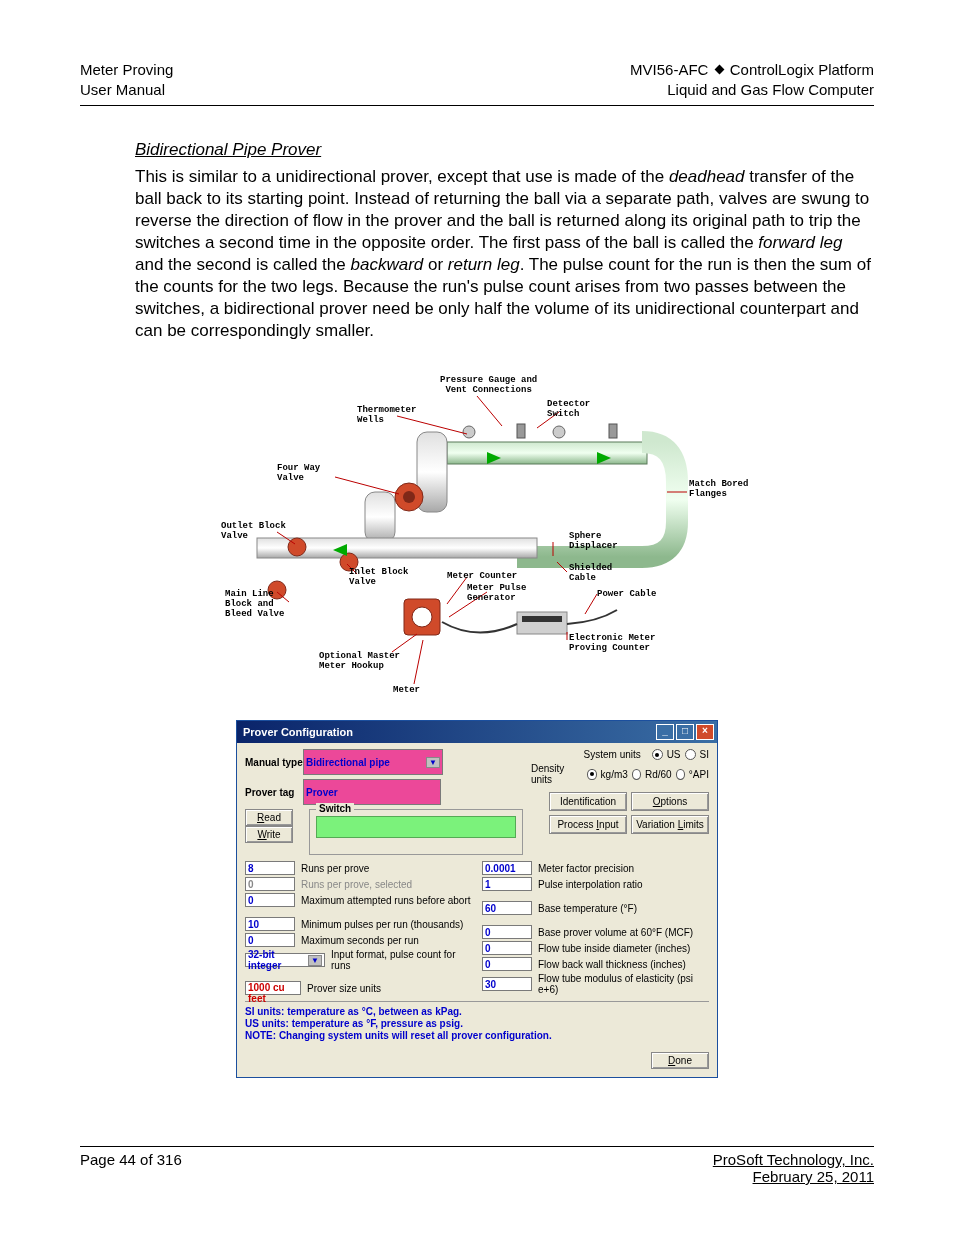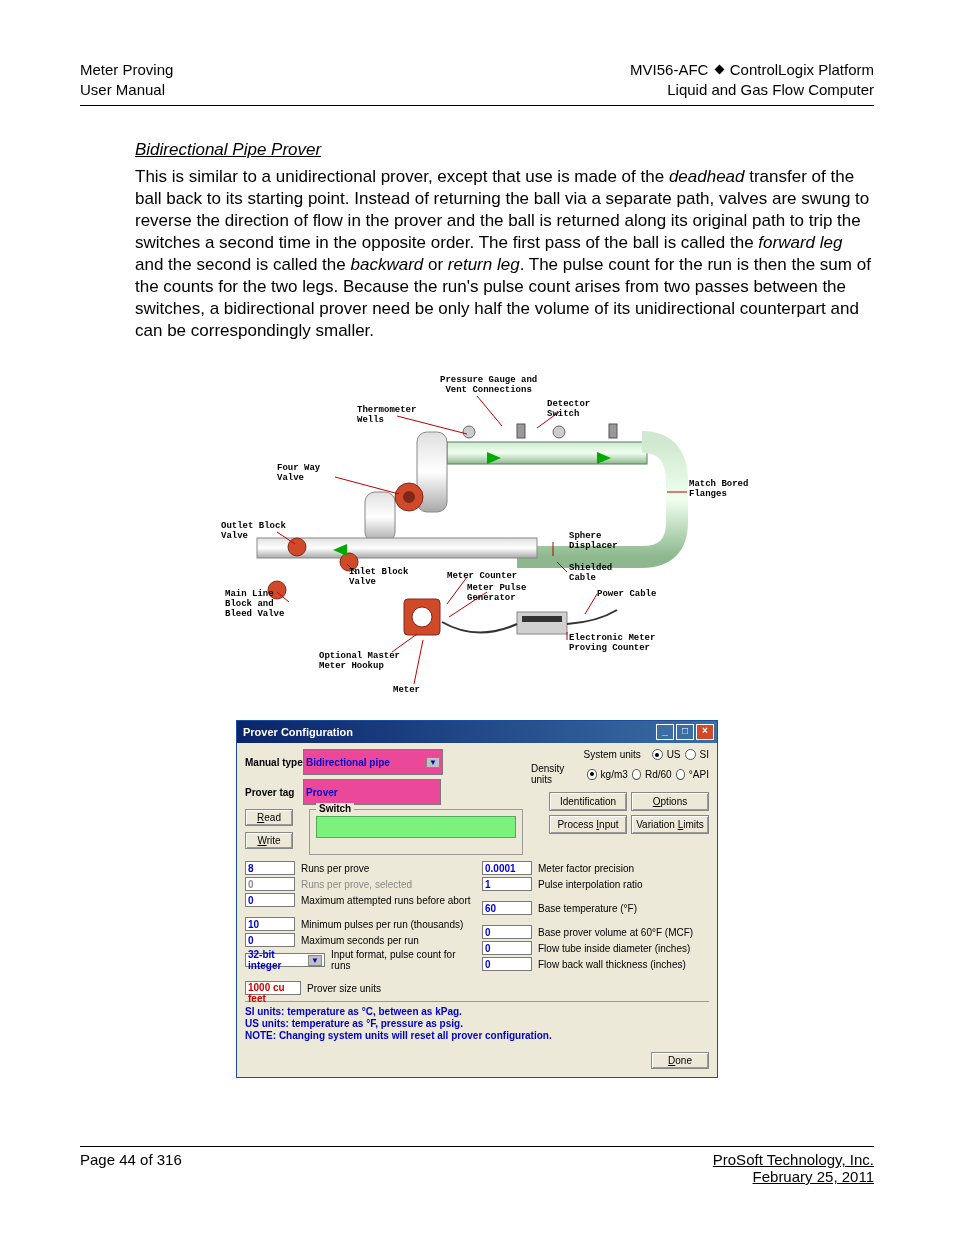--- a/index.html
+++ b/index.html
@@ -117,21 +117,21 @@
   .btn {
     border:1px solid #888;
     background:#ece9d8;
     box-shadow: inset 1px 1px #fff, inset -1px -1px #999;
     padding:2px 0;
     text-align:center;
     font-size:10px;
     cursor:pointer;
   }
   .btn u { text-decoration: underline; }
-  .leftbtns { display:flex; flex-direction:column; gap:6px; width:48px; margin-right:8px;}
+  .leftbtns { display:flex; flex-direction:column; width:48px; margin-right:8px;}
   .fieldset {
     border:1px solid #999;
     padding:6px 6px 4px 6px;
     position:relative;
     flex:1;
     min-height:34px;
   }
   .fieldset .legend {
     position:absolute; top:-7px; left:6px;
     background:#ece9d8; padding:0 3px; font-weight:bold;
@@ -421,20 +421,24 @@
               <span class="glabel">Base prover volume at 60°F (MCF)</span>
             </div>
             <div class="gridrow">
               <input class="numin" value="0" style="">
               <span class="glabel">Flow tube inside diameter (inches)</span>
             </div>
             <div class="gridrow">
               <input class="numin" value="0" style="">
               <span class="glabel">Flow back wall thickness (inches)</span>
             </div>
+            <div class="gridrow">
+              <input class="numin" value="30" style="">
+              <span class="glabel">Flow tube modulus of elasticity (psi e+6)</span>
+            </div>
           </div>
       </div>
 
       <div class="footnote">
         <div>SI units: temperature as °C, between as kPag.</div>
         <div>US units: temperature as °F, pressure as psig.</div>
         <div>NOTE: Changing system units will reset all prover configuration.</div>
       </div>
     </div>
     <div class="donerow">

